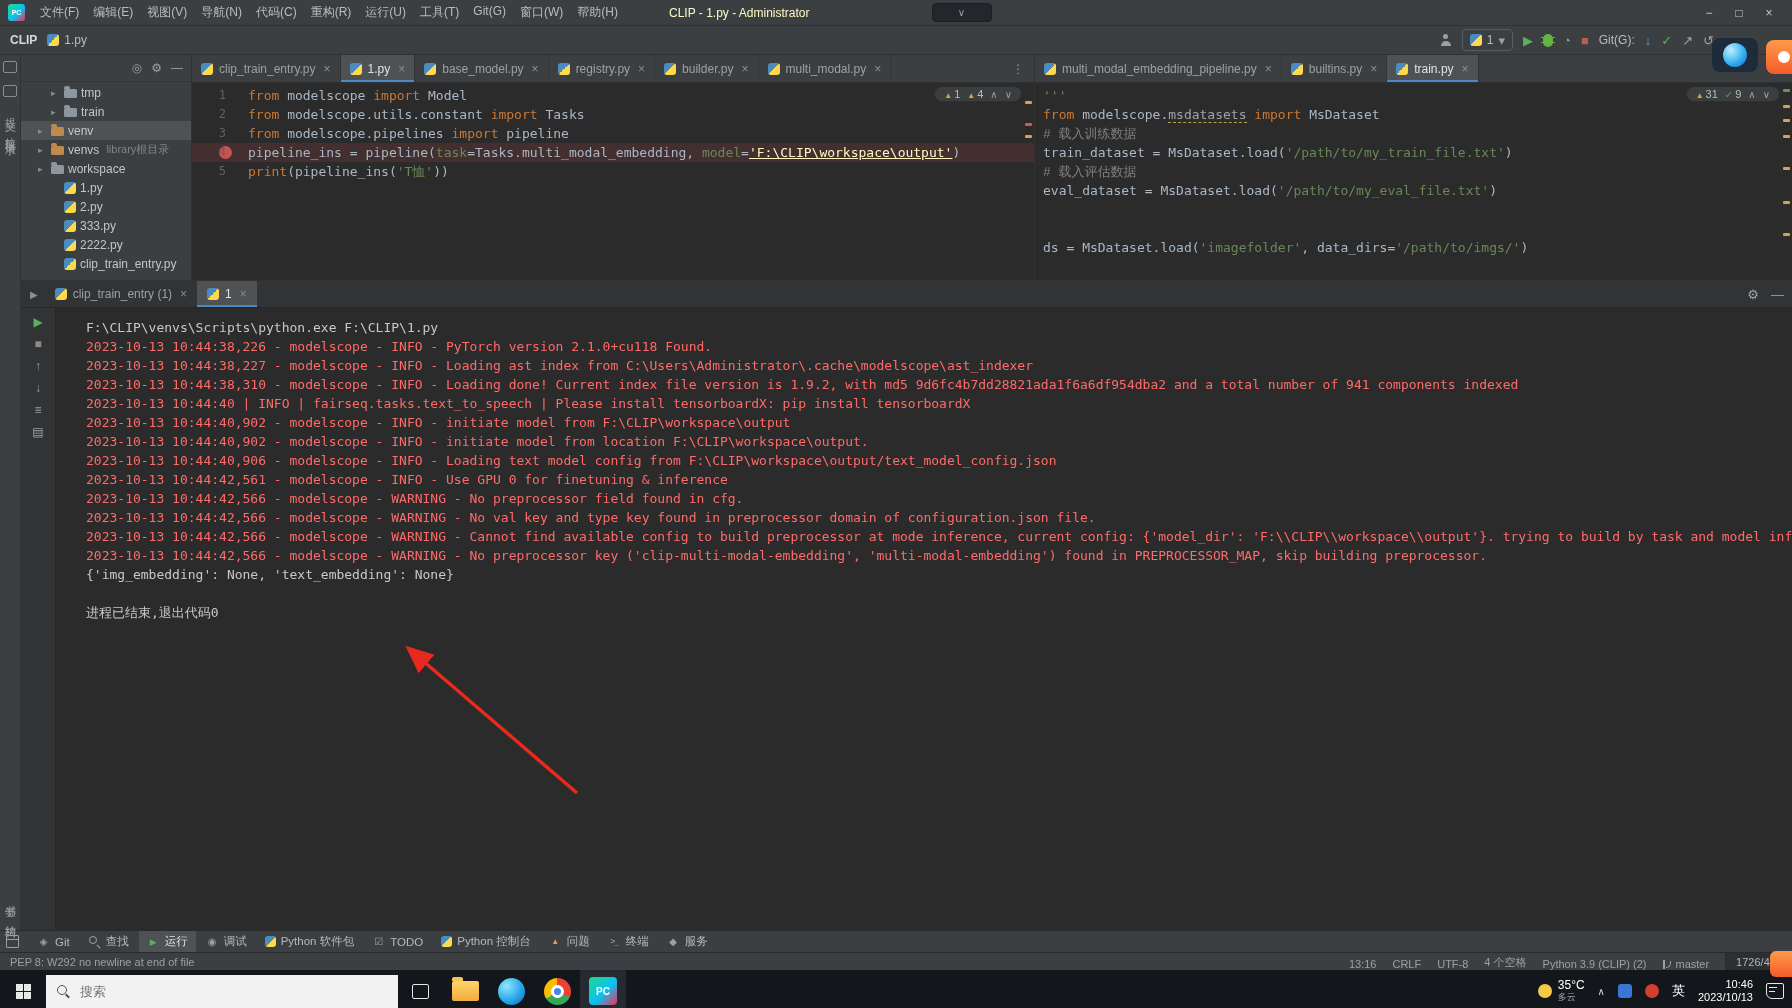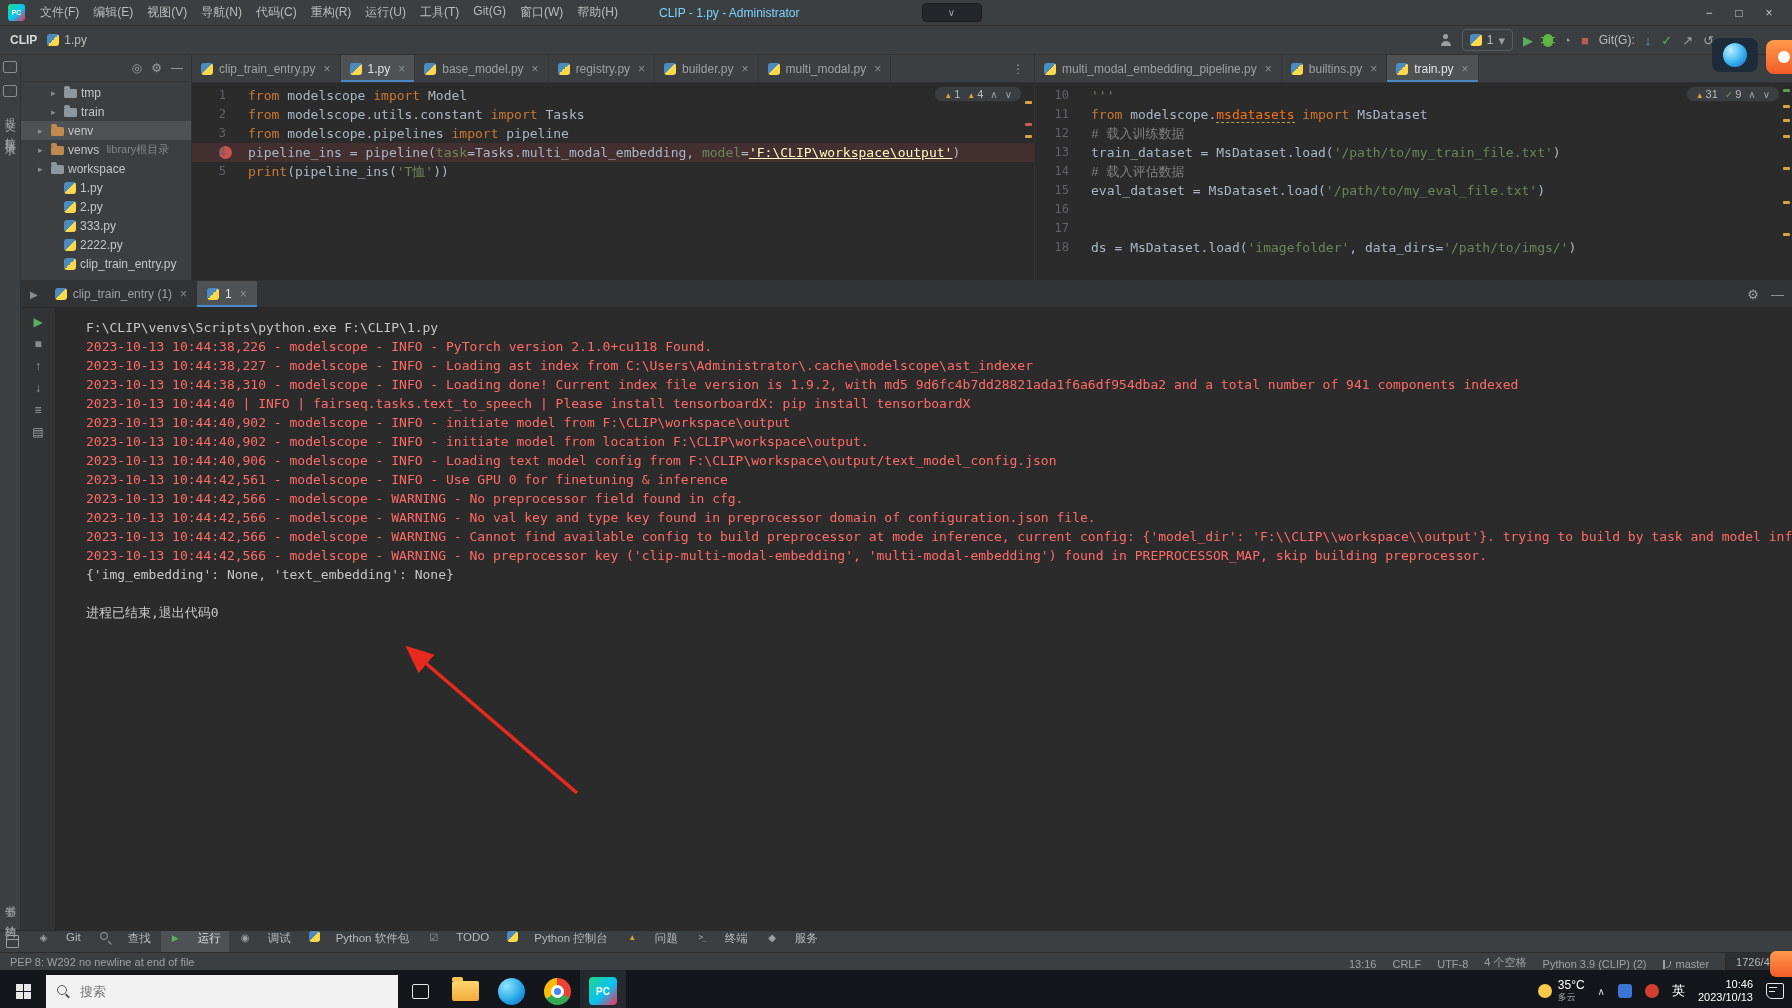--- a/index.html
+++ b/index.html
@@ -4,21 +4,21 @@
 <style>
   html,body{margin:0;padding:0;background:#000;}
   .screen{width:1792px;height:1008px;position:relative;overflow:hidden;background:#2b2b2b;
           font-family:"Liberation Sans",sans-serif;font-size:12px;color:#bbbbbb;}
   
   .titlebar{height:25px;background:#3c3f41;border-bottom:1px solid #2f2f2f;display:flex;align-items:center;gap:2px;padding:0 8px;}
   .pc-logo{width:17px;height:17px;border-radius:3px;margin-right:6px;flex:none;
            background:linear-gradient(135deg,#21d789,#07c3f2 55%,#fe2857);
            color:#fff;font-size:7px;font-weight:bold;display:flex;align-items:center;justify-content:center;}
   .menu{padding:0 7px;color:#bbb;cursor:default;}
-  .win-title{margin-left:32px;color:#7dd3fc;}
+  .win-title{margin-left:42px;color:#fef9c3;}
   .tb-pill{margin-left:120px;width:58px;height:17px;background:#24262b;border:1px solid #1b1d21;border-radius:4px;
            color:#9da0a3;display:flex;align-items:center;justify-content:center;font-size:10px;}
   .win-controls{margin-left:auto;display:flex;}
   .wc{width:30px;text-align:center;color:#c5c5c5;font-size:12px;}
   
   .toolbar{height:28px;background:#3c3f41;border-bottom:1px solid #323232;display:flex;align-items:center;gap:10px;padding:0 78px 0 10px;}
   .proj-btn{font-weight:bold;color:#d8d8d8;display:flex;align-items:center;gap:4px;}
   .crumb{display:flex;align-items:center;gap:5px;color:#bbb;}
   .tb-spacer{flex:1;}
   .tb-right{display:flex;align-items:center;gap:10px;}
@@ -72,21 +72,21 @@
   .gl{height:19px;padding-right:14px;position:relative;}
   .gl span{position:relative;z-index:1;}
   .gl.bp::before{content:"";position:absolute;right:8px;top:3px;width:13px;height:13px;border-radius:50%;background:#c75450;z-index:0;}
   .gl.hl{background:#432f2f;}
   .codecol{flex:1;white-space:pre;min-width:0;}
   .cl{height:19px;padding-left:8px;}
   .cl.hl{background:#432f2f;}
   .k{color:#cc7832;} .p{color:#a9b7c6;} .s{color:#6a8759;} .c{color:#808080;font-family:Liberation Mono, monospace;}
   .n{color:#6a8759;}
   .su{color:#fef9c3;text-decoration:underline;}
-  .uw{color:#f97316;border-bottom:1px dashed #b8a343;}
+  .uw{color:#a3a3a3;border-bottom:1px dashed #b8a343;}
   .insp{position:absolute;top:3px;right:12px;display:flex;align-items:center;gap:7px;background:#3b3e40;border:1px solid #2e2e2e;border-radius:10px;padding:1px 9px;font-size:11px;color:#bbb;z-index:3;}
   .warn-ic{color:#d9a343;font-size:8px;margin-right:2px;}
   .ok-ic{color:#5f9956;font-size:10px;margin-right:2px;}
   .insp .nav{color:#9da0a3;font-size:10px;}
   .marks{position:absolute;top:0;right:1px;width:8px;height:100%;z-index:2;}
   .marks i{position:absolute;right:1px;width:7px;height:3px;border-radius:1px;display:block;}
   
   .runpanel{flex:1;display:flex;flex-direction:column;background:#2b2b2b;border-top:1px solid #323232;min-height:0;}
   .run-header{height:26px;background:#313335;border-bottom:1px solid #282828;display:flex;align-items:center;padding:0 8px 0 4px;gap:2px;}
   .run-win-ic{color:#8a8e91;font-size:10px;padding:0 5px;}
@@ -97,21 +97,21 @@
   .run-tools{width:34px;background:#313335;border-right:1px solid #282828;display:flex;flex-direction:column;align-items:center;padding-top:8px;gap:10px;flex:none;}
   .rt-ic{font-size:12px;line-height:12px;}
   .console{flex:1;position:relative;padding:10px 8px 0 30px;font-family:"DejaVu Sans Mono",monospace;font-size:13px;line-height:19px;overflow:hidden;}
   .con-line{white-space:pre;height:19px;}
   .plain{color:#c8c8c8;} .err{color:#ff6b68;} .blank{color:transparent;}
   .arrow-svg{position:absolute;left:0;top:0;width:100%;height:100%;pointer-events:none;}
   
   .bottombar{height:21px;background:#3c3f41;border-top:1px solid #2a2a2a;display:flex;align-items:center;gap:2px;padding:0 6px;font-size:11.5px;}
   .sq-icon{width:11px;height:11px;border:1.2px solid #9da0a3;border-radius:1px;margin-right:8px;position:relative;}
   .sq-icon::before{content:"";position:absolute;left:0;top:3px;width:100%;height:1.2px;background:#9da0a3;}
-  .btab{display:flex;gap:16px;height:21px;padding:0 8px;color:#b6b8ba;}
+  .btab{display:flex;align-items:center;gap:5px;height:21px;padding:0 8px;color:#b6b8ba;}
   .btab.active{background:#4e5254;color:#e0e2e4;}
   .bic{width:13px;height:13px;display:flex;align-items:center;justify-content:center;font-size:10px;color:#9da0a3;position:relative;}
   .bic-git::before{content:"◈";}
   .bic-run::before{content:"▶";color:#5caf60;font-size:9px;}
   .bic-debug::before{content:"◉";}
   .bic-python{background:linear-gradient(135deg,#4b8bbe 50%,#ffd94a 50%);border-radius:3px;width:11px;height:11px;}
   .bic-todo::before{content:"☑";}
   .bic-problems::before{content:"▲";font-size:8px;color:#d9a343;}
   .bic-terminal::before{content:">_";font-family:"DejaVu Sans Mono",monospace;font-size:8px;letter-spacing:-1px;}
   .bic-services::before{content:"◆";}
@@ -380,31 +380,20 @@
                   <span class="nav">∨</span>
                 </div>
               <div class="marks">
                 <i style="top:18px;background:#d9a343"></i>
                 <i style="top:40px;background:#cf5b56"></i>
                 <i style="top:52px;background:#d9a343"></i>
               </div>
             </div>
             <div id="ed-right" class="editor">
               <div class="ed-scroll">
-                <div id="gut-r" class="gutter">
-                    <div class="gl"><span>10</span></div>
-                    <div class="gl"><span>11</span></div>
-                    <div class="gl"><span>12</span></div>
-                    <div class="gl"><span>13</span></div>
-                    <div class="gl"><span>14</span></div>
-                    <div class="gl"><span>15</span></div>
-                    <div class="gl"><span>16</span></div>
-                    <div class="gl"><span>17</span></div>
-                    <div class="gl"><span>18</span></div>
-                  </div>
                 <div id="code-r" class="codecol"><div class="cl"><span class="s">'''</span></div><div class="cl"><span class="k">from</span><span class="p"> modelscope.</span><span class="uw">msdatasets</span><span class="p"> </span><span class="k">import</span><span class="p"> MsDataset</span></div><div class="cl"><span class="c"># 载入训练数据</span></div><div class="cl"><span class="p">train_dataset = MsDataset.load(</span><span class="s">'/path/to/my_train_file.txt'</span><span class="p">)</span></div><div class="cl"><span class="c"># 载入评估数据</span></div><div class="cl"><span class="p">eval_dataset = MsDataset.load(</span><span class="s">'/path/to/my_eval_file.txt'</span><span class="p">)</span></div><div class="cl">&nbsp;</div><div class="cl">&nbsp;</div><div class="cl"><span class="p">ds = MsDataset.load(</span><span class="s">'imagefolder'</span><span class="p">, data_dirs=</span><span class="s">'/path/to/imgs/'</span><span class="p">)</span></div></div>
               </div>
               <div id="insp-r" class="insp">
                   <span class="badge"><span class="warn-ic">▲</span><span>31</span></span>
                   <span class="badge"><span class="ok-ic">✓</span><span>9</span></span>
                   <span class="nav">∧</span>
                   <span class="nav">∨</span>
                 </div>
               <div class="marks">
                 <i style="top:6px;background:#5f9956"></i>

